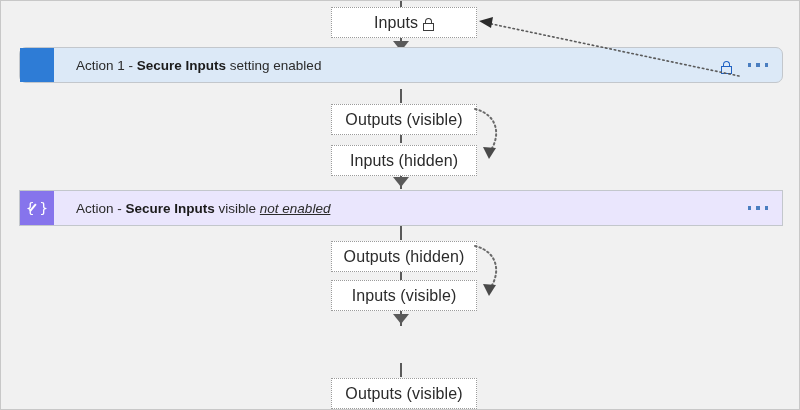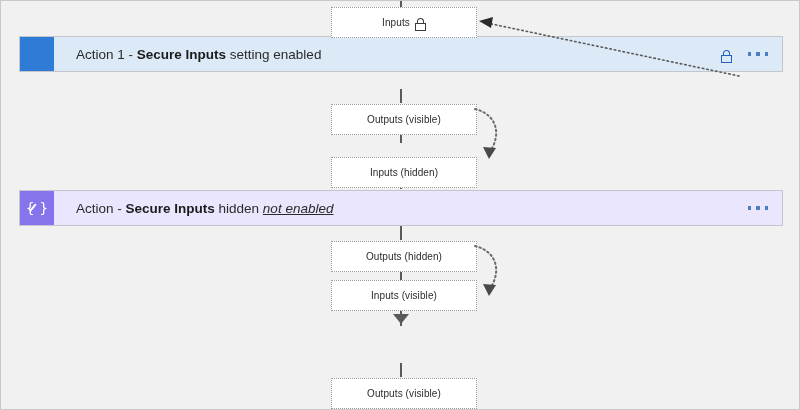--- a/index.html
+++ b/index.html
@@ -40,21 +40,21 @@
     position: absolute;
     left: 330px;
     width: 146px;
     height: 31px;
     background: #ffffff;
     border: 1px dotted #9b9b9b;
     box-sizing: border-box;
     display: flex;
     align-items: center;
     justify-content: center;
-    font-size: 10px;
+    font-size: 16px;
     color: #2b2b2b;
     letter-spacing: 0.1px;
     z-index: 3;
   }
   .databox .lbl { display: inline-block; }
   .lock-glyph {
     display: inline-block;
     width: 11px;
     height: 13px;
     position: relative;
@@ -185,56 +185,56 @@
   <div class="spine" style="top:407px; height:4px;"></div>
 
   <div class="databox" style="top:6px;">
     <span class="lbl">Inputs</span>
     <span class="lock-glyph">
       <span class="shackle"></span>
         <span class="body"></span>
     </span>
   </div>
 
-  <div class="action-row blue" style="top:35px;">
+  <div class="action-row blue" style="top:46px;border-radius:7px;">
     <div class="row-icon blue"></div>
     <div class="row-label">
       <span>Action 1 - </span><b>Secure Inputs</b><span> setting enabled</span>
     </div>
     <div class="row-right">
       <span class="lock-glyph blue">
         <span class="shackle"></span>
           <span class="body"></span>
       </span>
       <span class="ellipsis">
           <span></span>
           <span></span>
           <span></span>
         </span>
     </div>
   </div>
 
   <div class="databox" style="top:103px;">
     <span class="lbl">Outputs (visible)</span>
   </div>
-  <div class="databox" style="top:156px;">
+  <div class="databox" style="top:144px;">
     <span class="lbl">Inputs (hidden)</span>
   </div>
 
   <svg class="curve-svg" style="left:470px; top:100px; width:50px; height:68px;">
     <path d="M 4 8 C 28 14, 30 36, 18 52" fill="none" stroke="#6b6b6b" stroke-width="2" stroke-dasharray="1.5 3" stroke-linecap="round"></path>
     <polygon points="18,58 12,46 25,47" fill="#4a4a4a"></polygon>
   </svg>
 
   <div class="action-row purple" style="top:189px;">
     <div class="row-icon purple">
       <span class="compose-glyph">{&nbsp;}<span class="pen"></span></span>
     </div>
     <div class="row-label">
-      <span>Action - </span><b>Secure Inputs</b><span> hidden </span><i>not enabled</i>
+      <span>Action - </span><b>Secure Inputs</b><span> visible </span><i>not enabled</i>
     </div>
     <div class="row-right">
       <span class="ellipsis">
           <span></span>
           <span></span>
           <span></span>
         </span>
     </div>
   </div>
 

